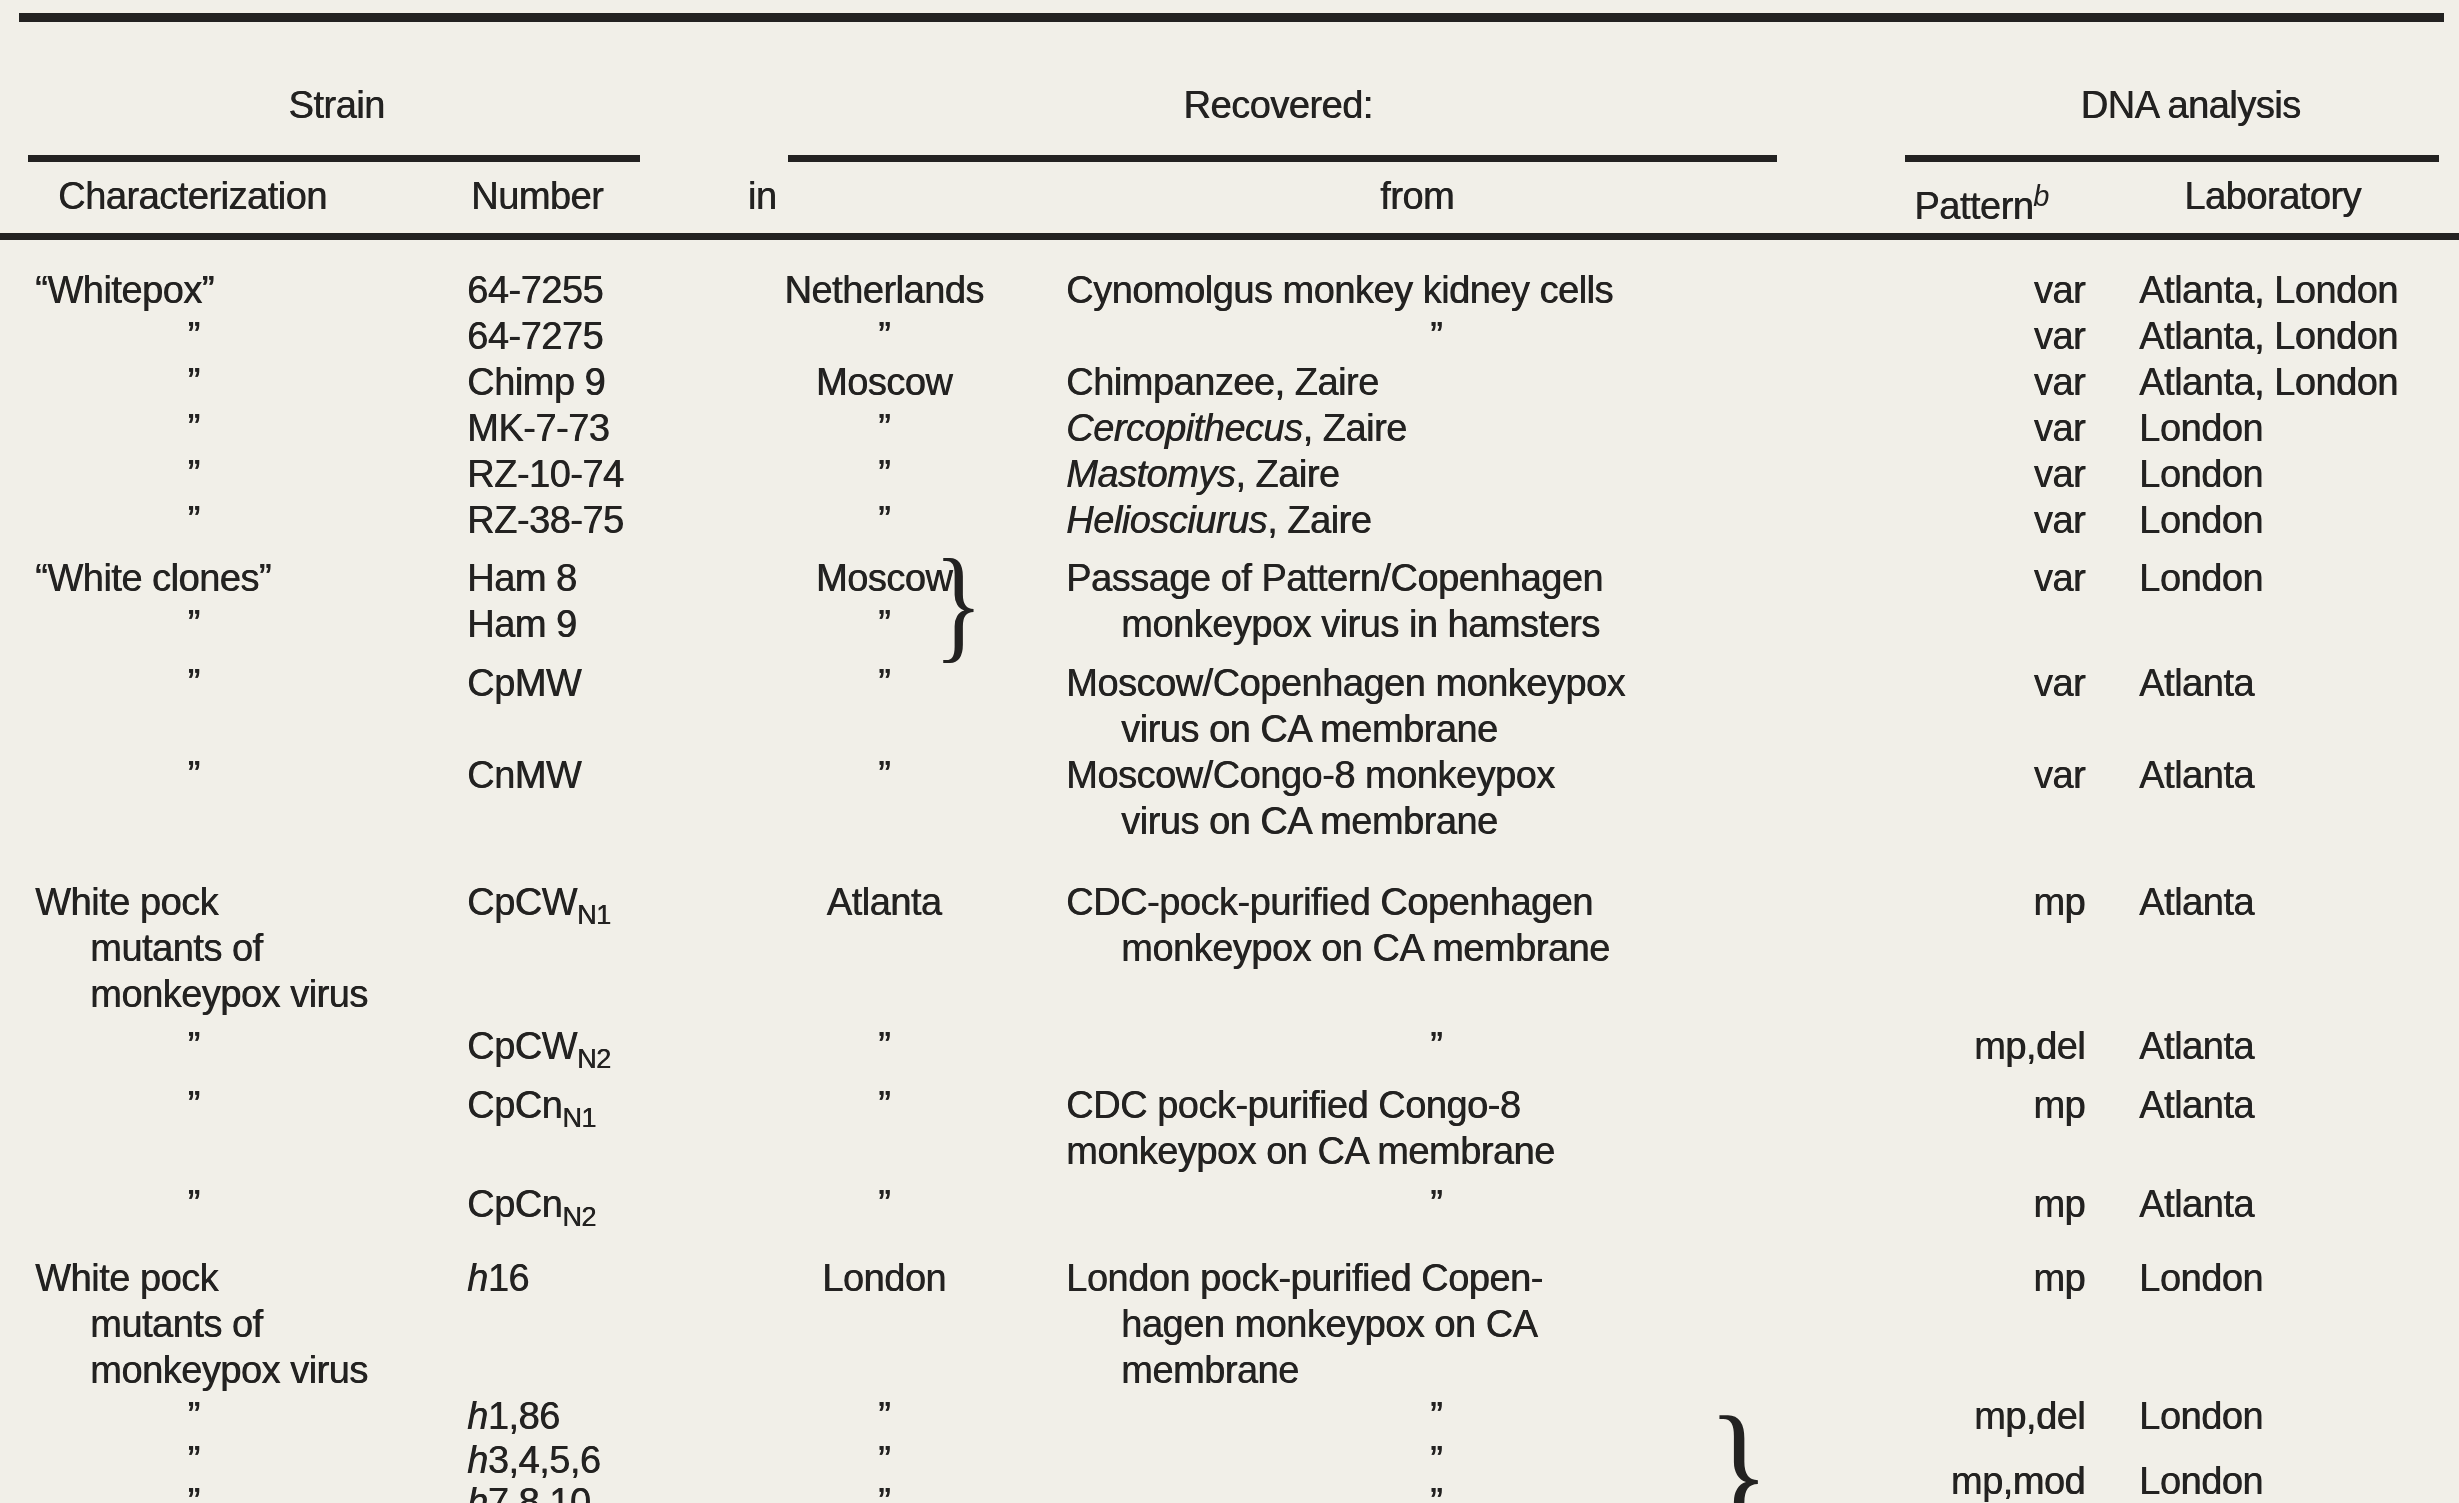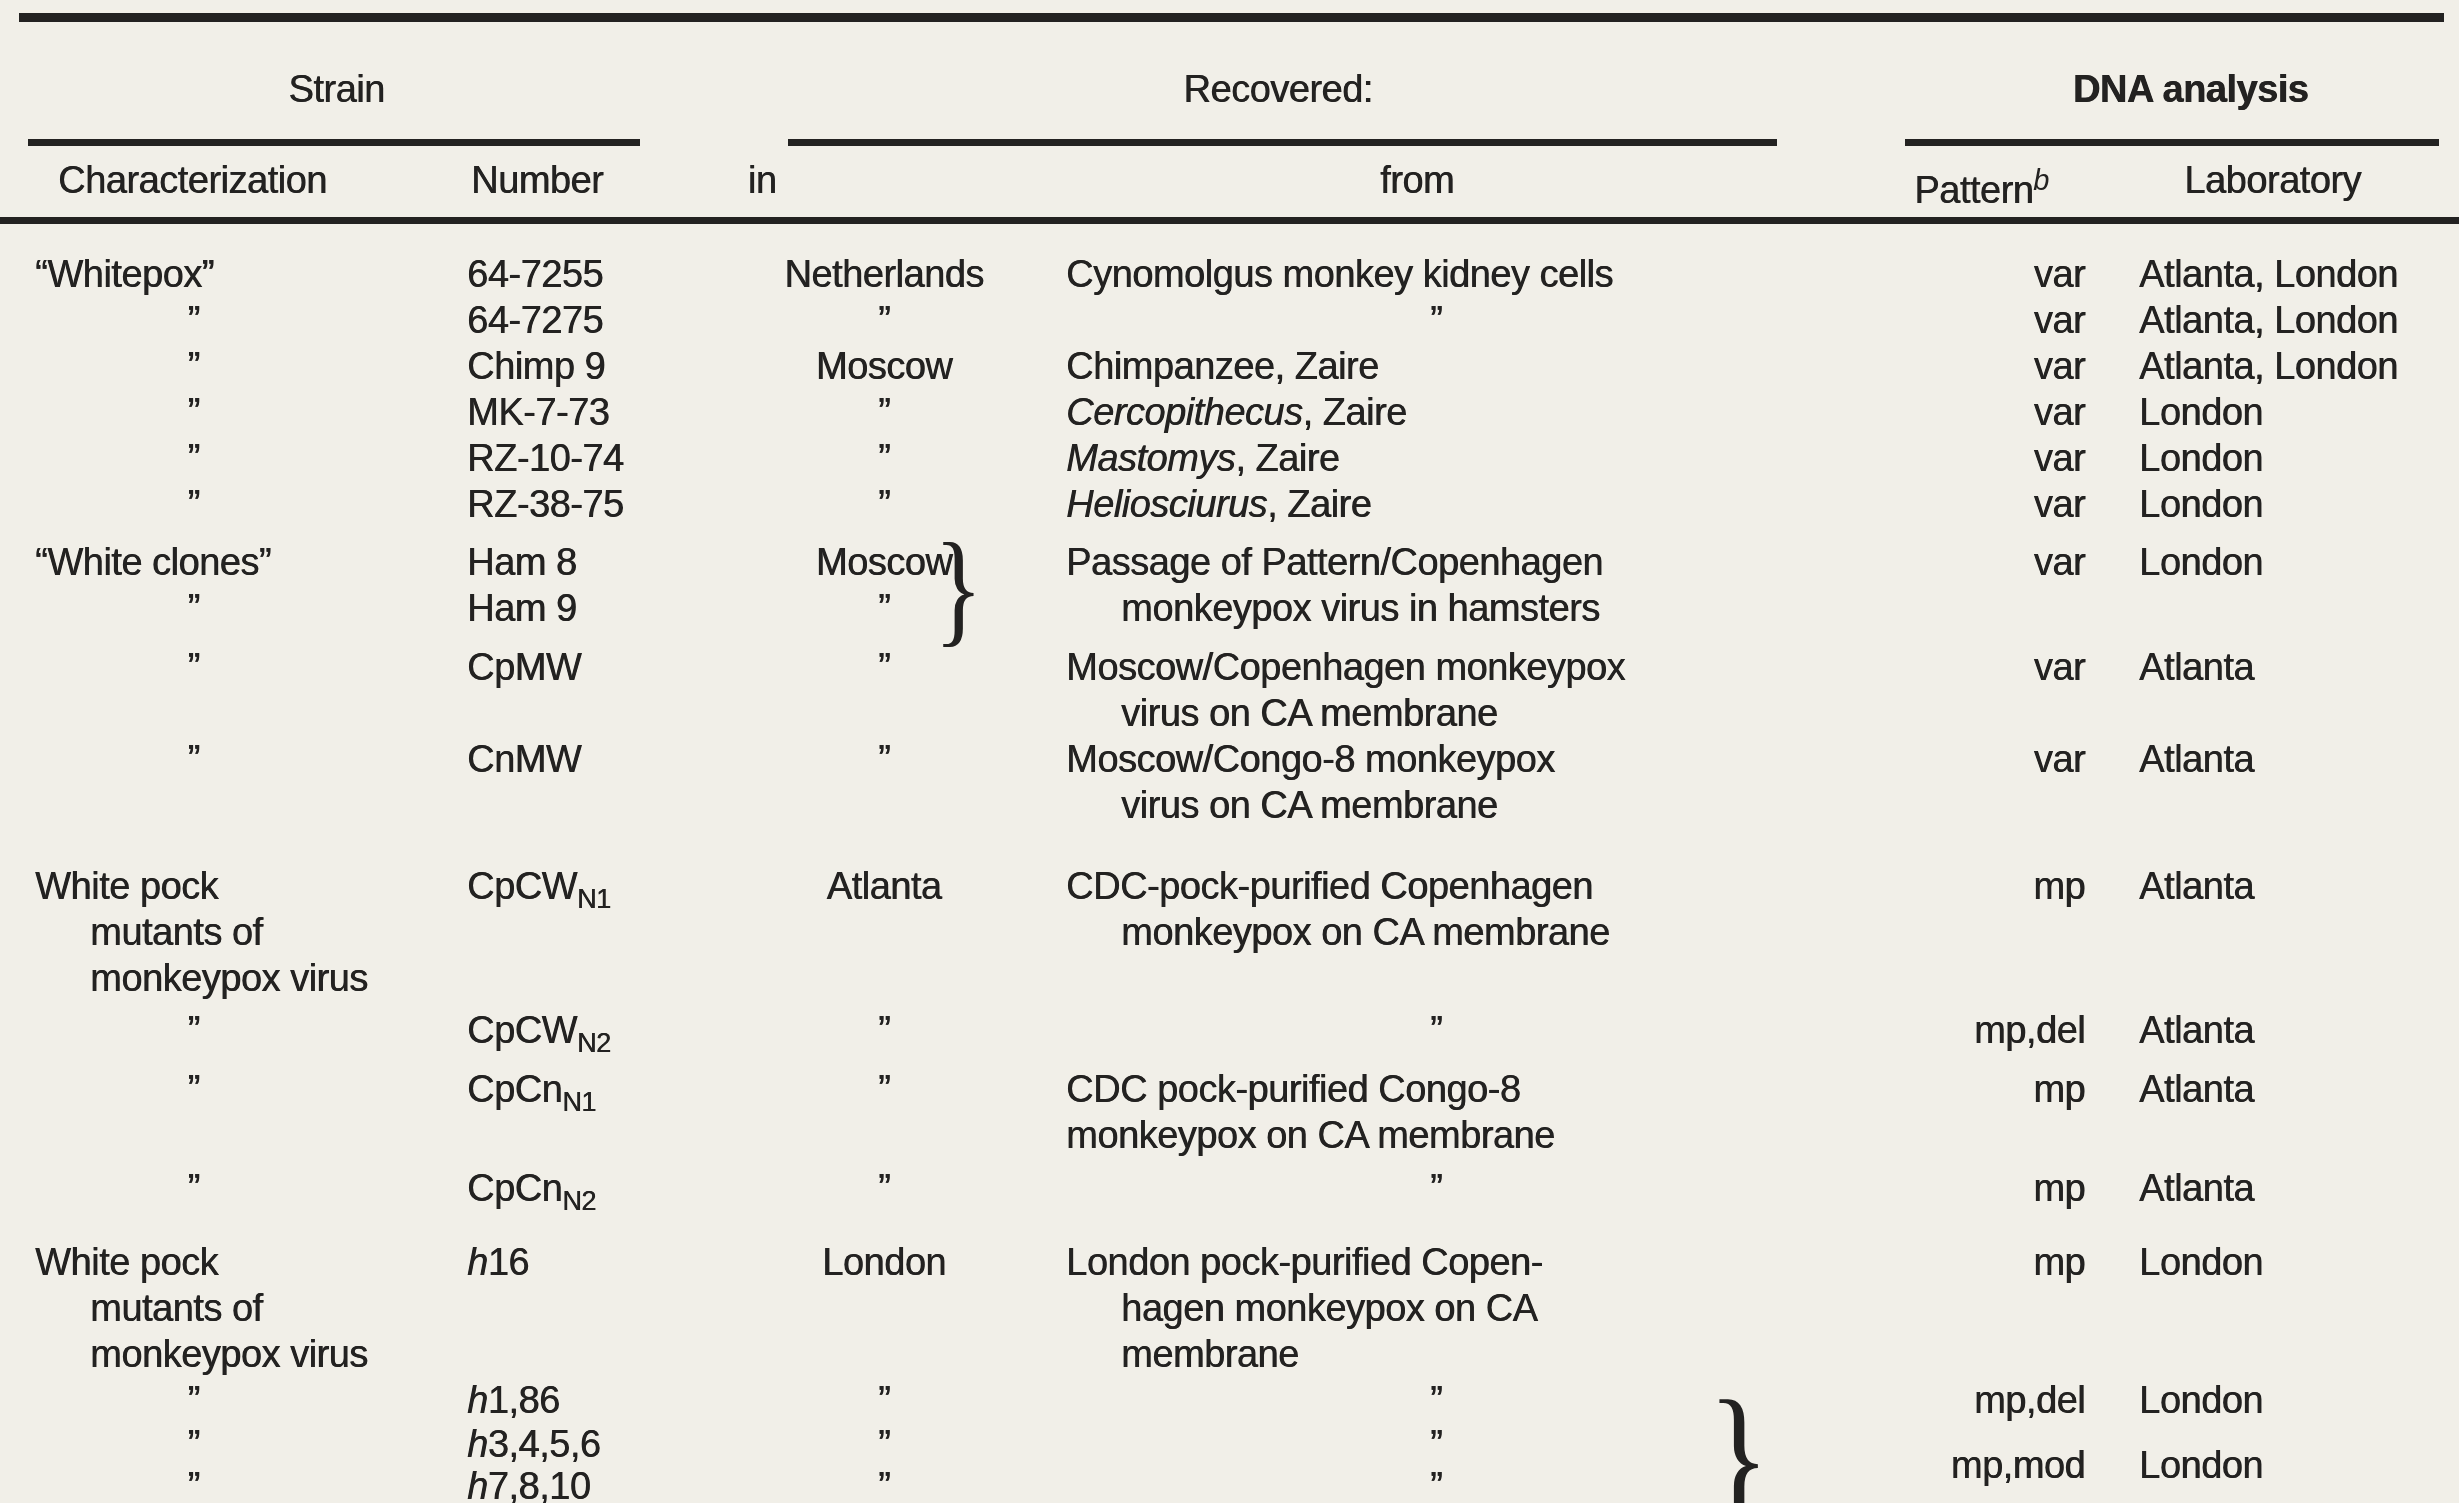--- a/index.html
+++ b/index.html
@@ -21,24 +21,24 @@
   col.c1{width:423px} col.c2{width:317px} col.c3{width:288px}
   col.c4{width:826px} col.c5{width:231px} col.c6{width:375px}
 
   th, td {
     padding:0; margin:0; vertical-align:top;
     font-size:38px; line-height:46px; font-weight:normal; text-align:left;
   }
 
   
   .gc { padding:0; }
-  .glabel { padding-top:44px; line-height:46px; padding-bottom:27px; text-align:center; }
+  .glabel { padding-top:60px; line-height:46px; padding-bottom:27px; text-align:center; }
   .gc1 .glabel { padding-right:67px; }
   .gc2 .glabel { padding-right:38px; }
-  .gc3 .glabel { padding-left:67px;font-weight:bold; }
+  .gc3 .glabel { padding-left:67px; }
   .grule { height:6.7px; background:var(--ink); }
   .gc1 .grule { margin:0 100px 0 28px; }
   .gc2 .grule { margin:0 77px  0 48px; }
   .gc3 .grule { margin:0 21px  0 51px; }
 
   
   tr.cols th { padding-top:11.5px; padding-bottom:3.8px; border-bottom:7.7px solid var(--ink); }
   th.ch-h  { padding-left:58px; }
   th.num-h { padding-left:48px; }
   th.in-h  { text-align:left; padding-left:7.7px; }

